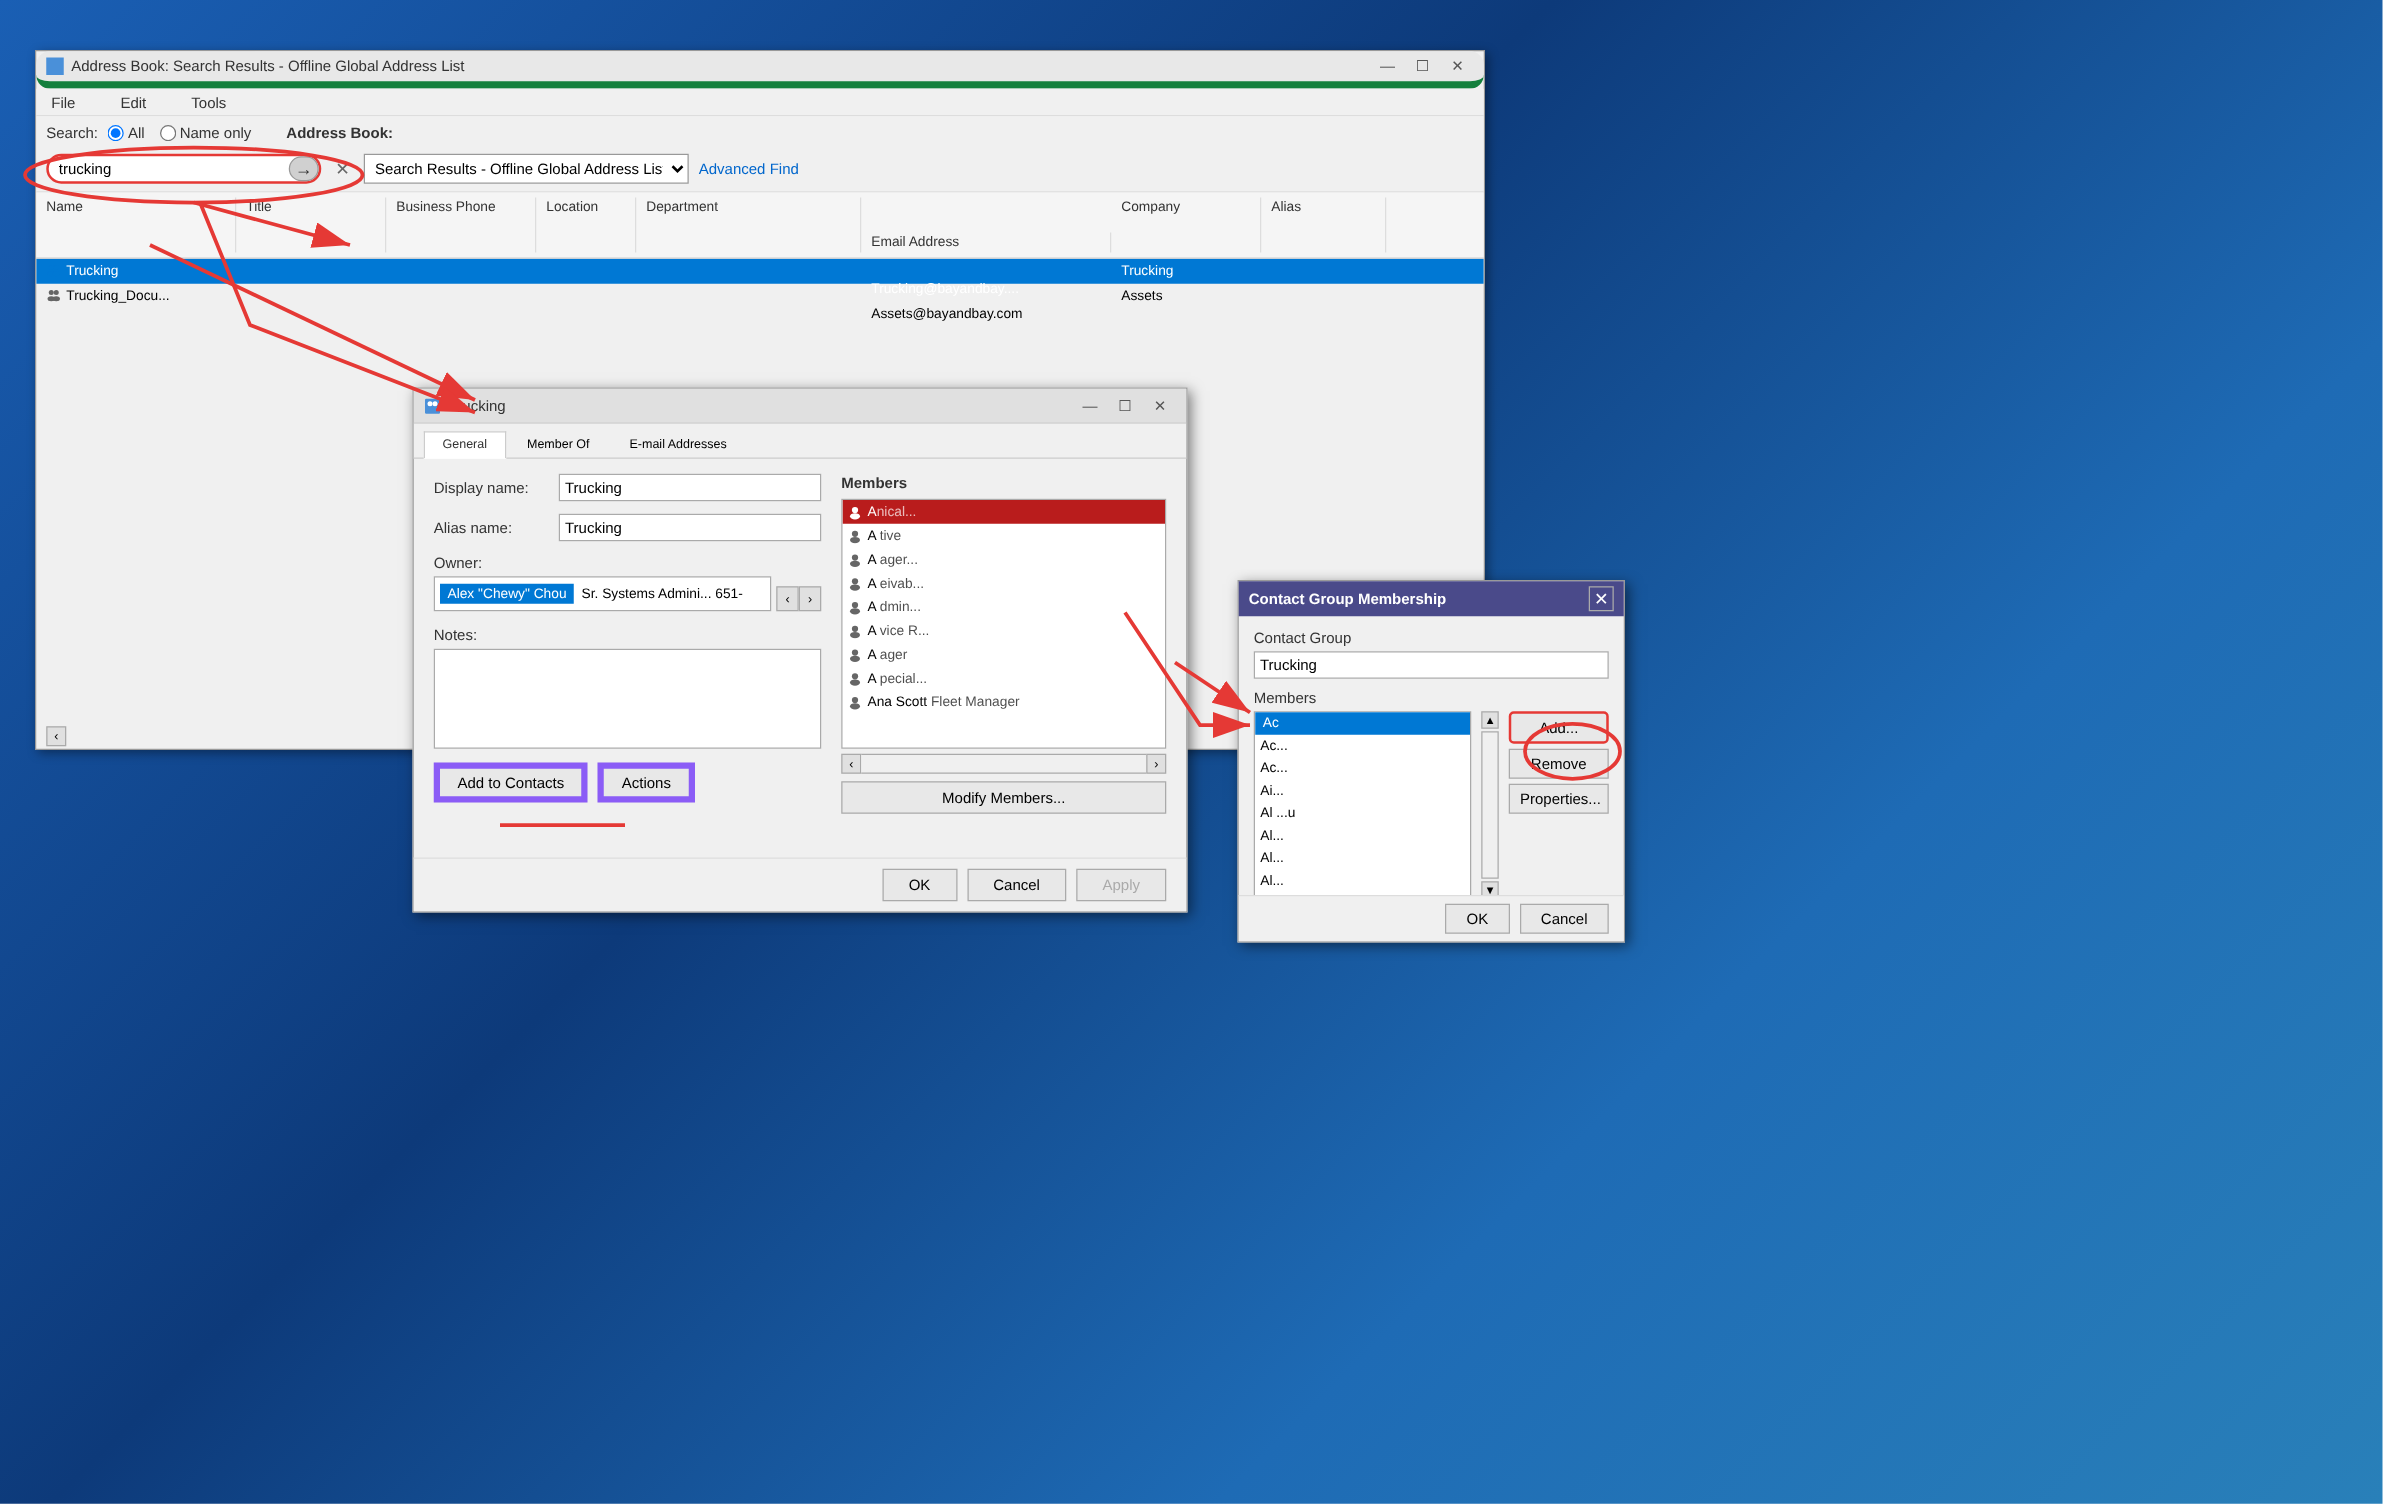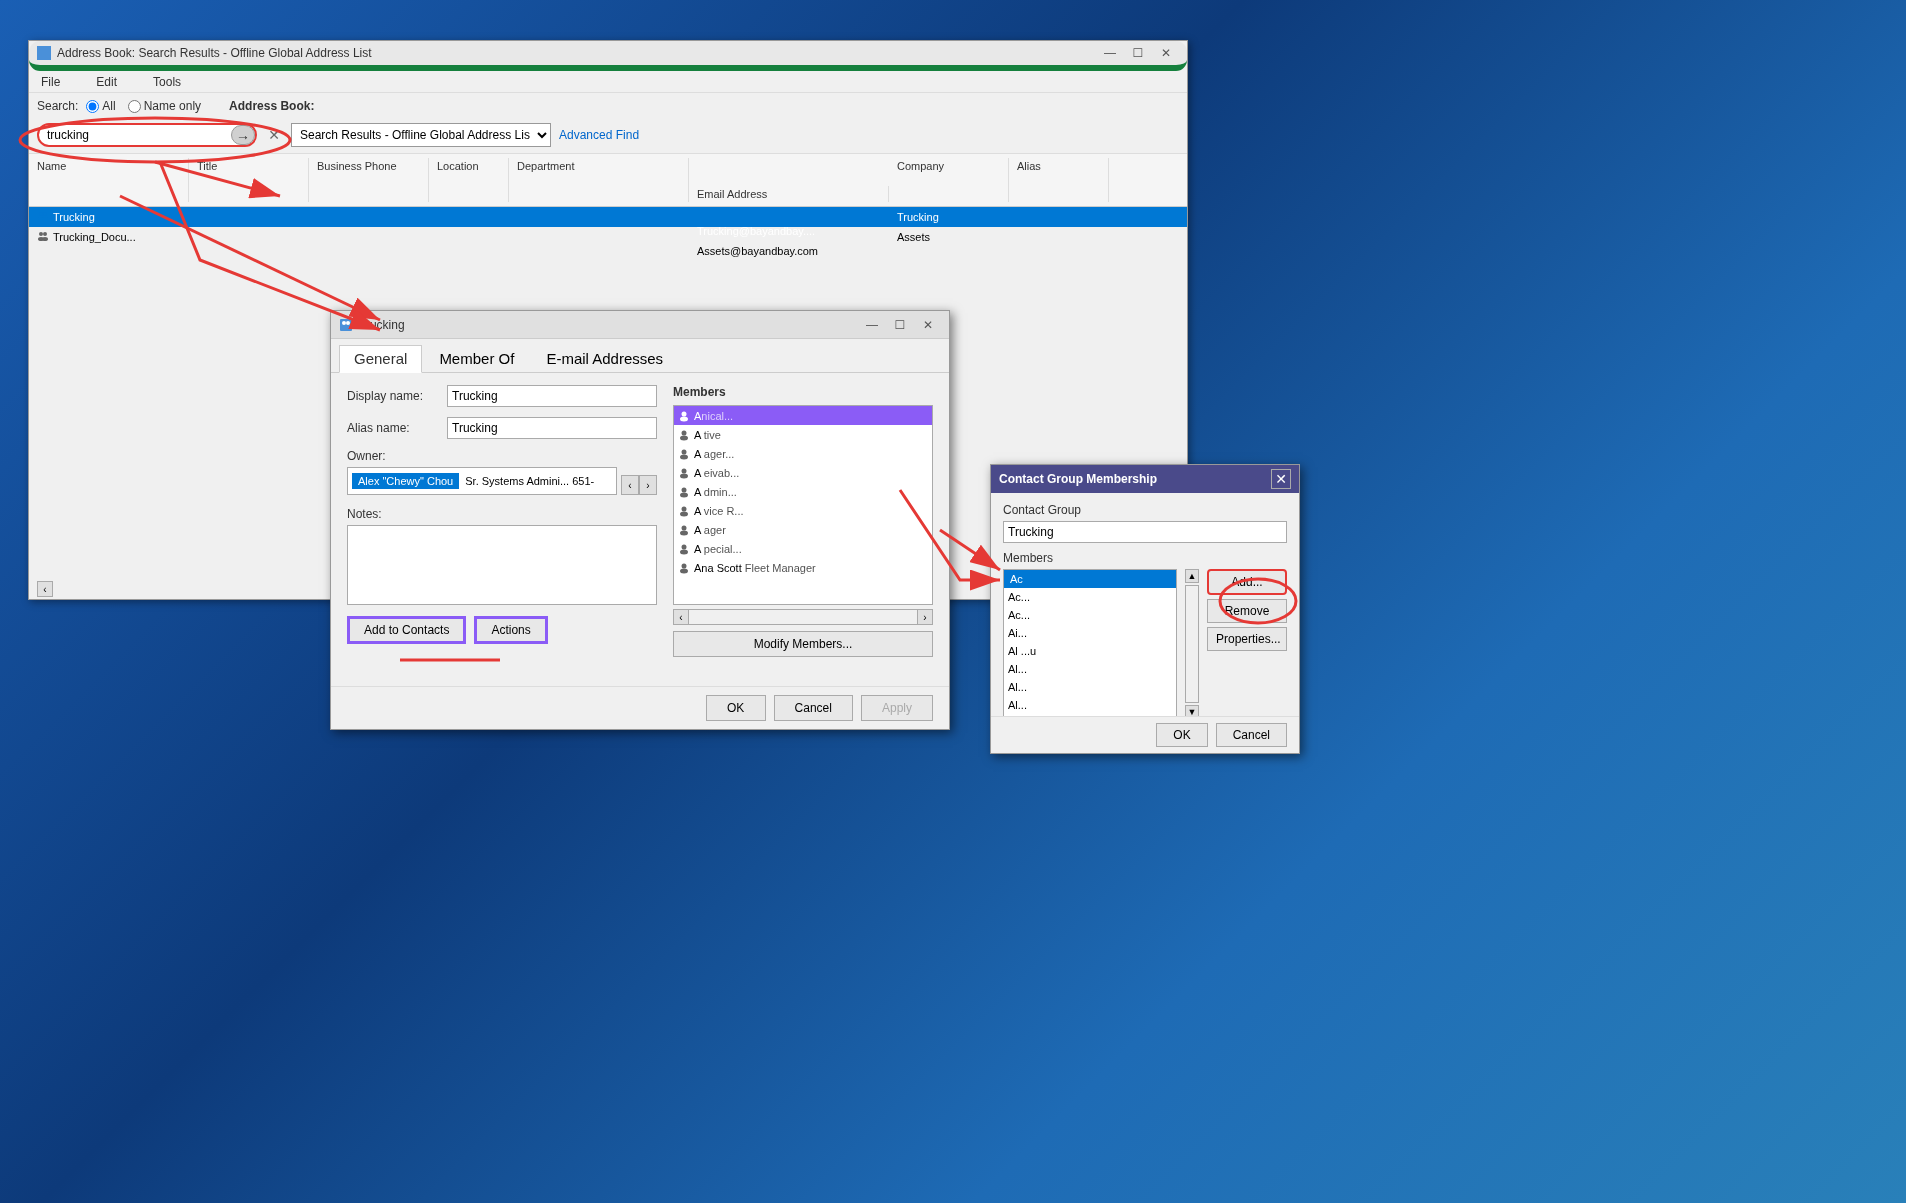--- a/index.html
+++ b/index.html
@@ -323,21 +323,21 @@
     .tabs-bar {
       display: flex;
       background: #f0f0f0;
       padding: 6px 8px 0;
       border-bottom: 1px solid #ccc;
       gap: 2px;
     }
 
     .tab {
       padding: 4px 14px;
-      font-size: 15px;
+      font-size: 10px;
       cursor: pointer;
       border: 1px solid transparent;
       background: transparent;
     }
 
     .tab.active {
       background: white;
       border: 1px solid #ccc;
       border-bottom: 1px solid white;
       margin-bottom: -1px;
@@ -428,21 +428,21 @@
 
     .dialog-bottom-btns {
       padding: 8px 16px;
       display: flex;
       gap: 8px;
     }
 
     .dialog-btn {
       padding: 4px 14px;
       font-size: 12px;
-      border: 3px solid #8b5cf6;
+      border: 5px solid #8b5cf6;
       background: #e8e8e8;
       cursor: pointer;
       min-width: 70px;
     }
 
     
     .members-panel {
       width: 260px;
     }
 
@@ -464,21 +464,21 @@
     .member-item {
       display: flex;
       align-items: center;
       height: 19px;
       padding: 0 4px;
       gap: 4px;
       font-size: 11px;
     }
 
     .member-item.selected {
-      background: #8b5cf6;
+      background: #b91c1c;
       color: white;
       text-align: center;
     }
 
     .modify-members-btn {
       width: 100%;
       margin-top: 6px;
       padding: 5px;
       font-size: 12px;
       border: 1px solid #aaa;

